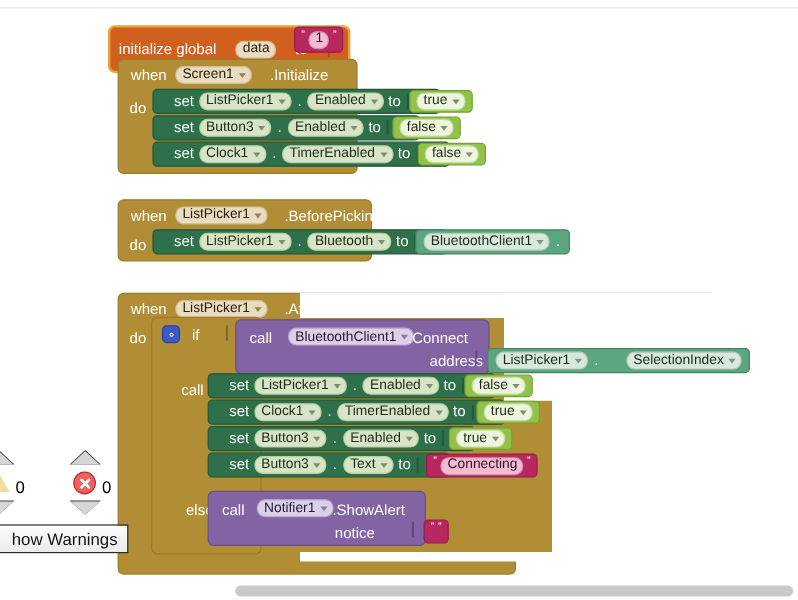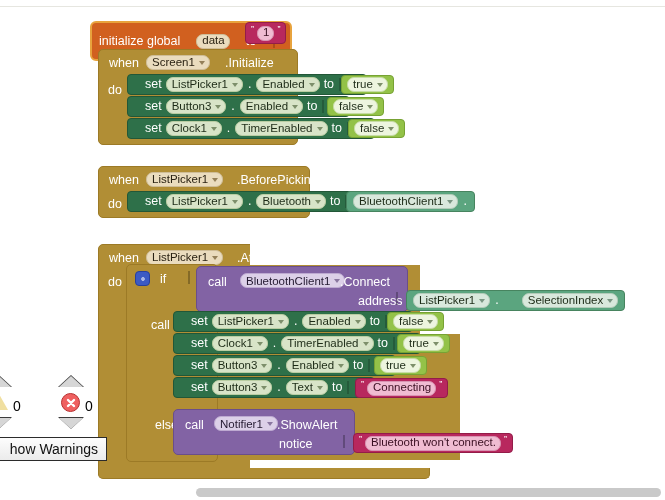--- a/index.html
+++ b/index.html
@@ -517,23 +517,20 @@
       <span>Notifier1</span>
       <span class="caret"></span>
     </span>
     <span class="lbl" style="left:103px; top:8px;">.ShowAlert</span>
     <span class="lbl" style="left:105px; top:27px;">notice</span>
     <span class="socket" style="position:absolute; left:168px; top:25px; border-left-color:rgba(0,0,0,0.25);"></span>
   </div>
 
   <div class="blk textblk" style="left:353px; top:433px;">
     <span class="quote">”</span>
-    <span class="chip plain">
-      <span>Bluetooth won't connect.</span>
-    </span>
     <span class="quote">”</span>
   </div>
 
   <div class="status-wrap">
 
     <div style="position:absolute; left:5px; top:0;">
       <div class="arrow-stroke-up" style="left:-1px; top:-1px;"></div>
       <div class="arrow-up" style="left:0; top:0;"></div>
       <div style="position:absolute; left:3px; top:18px; width:0; height:0; border-left:9px solid transparent; border-right:9px solid transparent; border-bottom:16px solid #F0DFA0;"></div>
       <div style="position:absolute; left:3px; top:18px; width:0; height:0; border-left:9px solid transparent; border-right:9px solid transparent; border-bottom:16px solid transparent; box-sizing:border-box;"></div>

